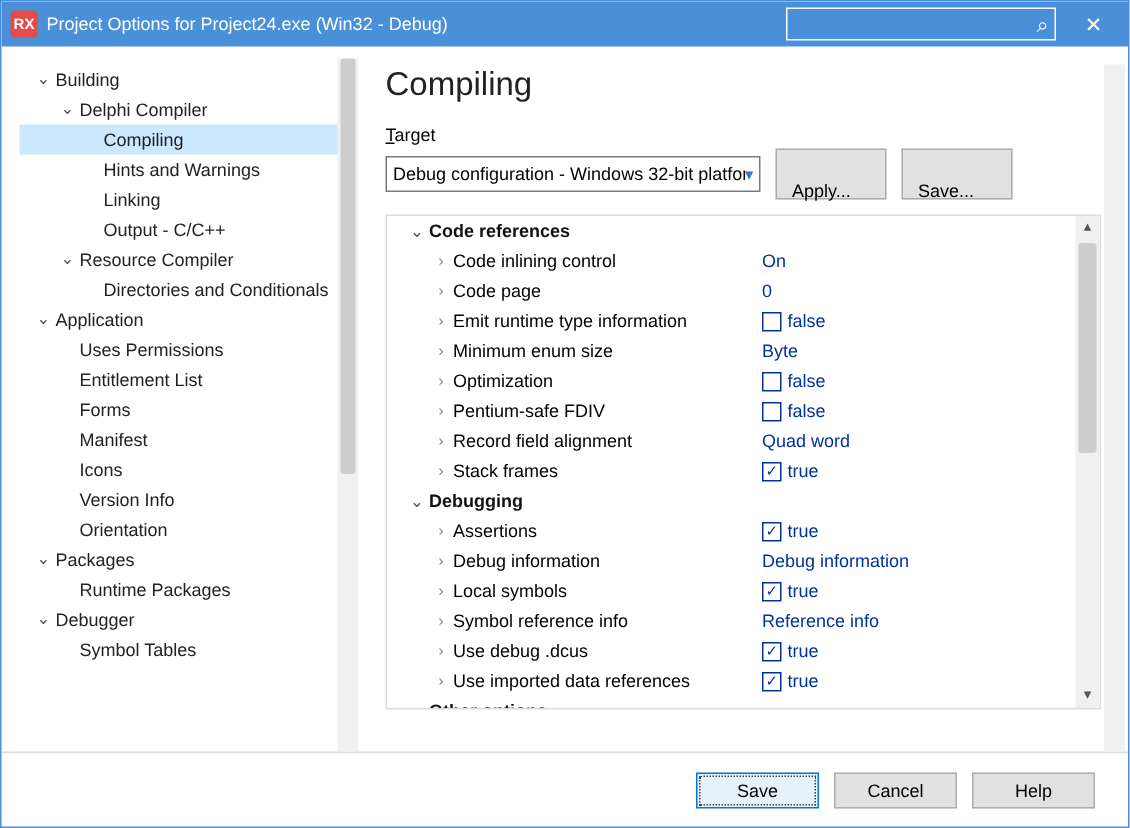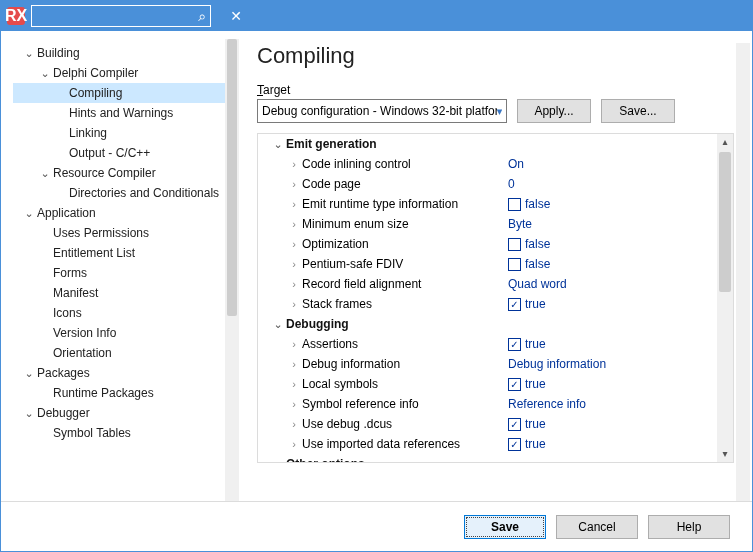--- a/index.html
+++ b/index.html
@@ -1,18 +1,18 @@
 <!DOCTYPE html>
 <html><head>
 <meta charset="utf-8">
 <style>
   * { box-sizing: border-box; margin: 0; padding: 0; font-family: "Segoe UI", Tahoma, sans-serif; font-size: 12px; }
   body { width: 753px; height: 552px; background: #fff; border: 1px solid #4a90d9; position: relative; }
   .titlebar { height: 30px; background: #4a90d9; display: flex; align-items: center; padding: 0 6px; color: #fff; }
-  .app-icon { width: 18px; height: 18px; background: #e54b4b; border-radius: 3px; display: flex; align-items: center; justify-content: center; font-weight: bold; font-size: 16px; color: #fff; margin-right: 6px; }
+  .app-icon { width: 18px; height: 18px; background: #e54b4b; border-radius: 3px; display: flex; align-items: center; justify-content: center; font-weight: bold; font-size: 10px; color: #fff; margin-right: 6px; }
   .title-text { flex: 1; color: #fff; font-size: 12px; }
   .search-box { width: 180px; height: 22px; border: 1px solid #fff; background: #4a90d9; display: flex; align-items: center; padding: 0 4px; margin-right: 8px; }
   .search-box input { flex: 1; background: transparent; border: none; outline: none; color: #fff; font-size: 11px; }
   .search-icon { color: #fff; font-size: 14px; }
   .close-btn { width: 34px; height: 30px; display: flex; align-items: center; justify-content: center; color: #fff; font-size: 14px; cursor: pointer; }
   .content { display: flex; height: 470px; }
   .tree { width: 238px; padding: 12px 4px 12px 12px; overflow: hidden; color: #222; position: relative; }
   .tree-item { display: flex; align-items: center; height: 20px; padding-left: 0; cursor: pointer; white-space: nowrap; }
   .tree-item.selected { background: #cce8ff; }
   .chev { width: 16px; text-align: center; color: #555; font-size: 11px; line-height: 1; }
@@ -23,47 +23,48 @@
   .tree-scroll { position: absolute; right: 0; top: 8px; bottom: 0; width: 14px; background: #f0f0f0; }
   .tree-scroll::before { content: ""; position: absolute; top: 0; left: 2px; right: 2px; height: 60%; background: #cdcdcd; border-radius: 2px; }
   .panel { flex: 1; padding: 12px 18px 0 18px; position: relative; }
   h1 { font-size: 22px; font-weight: 400; color: #222; margin-bottom: 14px; }
   .target-lbl { font-size: 12px; margin-bottom: 2px; }
   .target-lbl .u { text-decoration: underline; }
   .target-row { display: flex; gap: 10px; align-items: center; margin-bottom: 10px; }
   .combo { width: 250px; height: 24px; border: 1px solid #7a7a7a; display: flex; align-items: center; padding: 0 4px; justify-content: space-between; }
   .combo span { white-space: nowrap; overflow: hidden; }
   .combo .dd { color: #3a77c4; font-size: 11px; }
-  .btn { height: 24px; min-width: 74px; border: 1px solid #adadad; background: #e1e1e1; padding: 0 10px; text-align: center; line-height: 22px; cursor: pointer; }
+  .btn { height: 24px; min-width: 74px; border: 1px solid #adadad; background: #e1e1e1; padding: 16px 10px; text-align: left; line-height: 22px; cursor: pointer; }
   .grid-wrap { display: flex; border: 1px solid #dcdcdc; height: 330px; }
   .grid { flex: 1; overflow: hidden; }
   .grow { display: flex; align-items: center; height: 20px; }
   .cat { font-weight: 600; color: #111; }
   .grow .gk { width: 250px; display: flex; align-items: center; }
   .grow .gv { flex: 1; color: #003399; display: flex; align-items: center; gap: 4px; }
   .gch { width: 16px; text-align: center; color: #888; font-size: 11px; }
   .gch.down { color: #555; }
   .gindent1 { padding-left: 12px; }
   .gindent2 { padding-left: 28px; }
   .chk { width: 13px; height: 13px; border: 1px solid #003399; display: inline-flex; align-items: center; justify-content: center; font-size: 10px; color: #003399; }
   .grid-scroll { width: 16px; background: #f0f0f0; position: relative; }
   .grid-scroll .up, .grid-scroll .dn { position: absolute; left: 0; right: 0; height: 16px; text-align: center; line-height: 16px; font-size: 10px; color: #555; }
   .grid-scroll .up { top: 0; }
   .grid-scroll .dn { bottom: 0; }
   .grid-scroll .thumb { position: absolute; top: 18px; left: 2px; right: 2px; height: 140px; background: #cdcdcd; border-radius: 2px; }
   .panel-scroll { position: absolute; right: 2px; top: 12px; bottom: 0; width: 14px; background: #f0f0f0; }
   .footer { height: 50px; border-top: 1px solid #dcdcdc; display: flex; justify-content: flex-end; align-items: center; gap: 10px; padding-right: 22px; }
   .fbtn { height: 24px; min-width: 82px; border: 1px solid #adadad; background: #e1e1e1; text-align: center; line-height: 22px; cursor: pointer; }
-  .fbtn.primary { border: 1px solid #0078d7; background: #e5f1fb; outline: 1px dotted #444; outline-offset: -3px; font-weight: bold; }
+  .fbtn.primary { border: 1px solid #0078d7; background: #e5f1fb; outline: 1px dotted #444; outline-offset: -3px; }
 </style>
 </head>
 <body>
 
 <div class="titlebar">
   <div class="app-icon">RX</div>
+  <div class="title-text">Project Options for Project24.exe  (Win32 - Debug)</div>
   <div class="search-box">
     <input style="">
     <span class="search-icon">⌕</span>
   </div>
   <div class="close-btn">✕</div>
 </div>
 
 <div class="content">
   <div class="tree" id="tree">
     <div class="tree-item p0">
@@ -159,21 +160,21 @@
       </div>
       <div class="btn">Apply...</div>
       <div class="btn">Save...</div>
     </div>
 
     <div class="grid-wrap">
       <div class="grid" id="grid">
           <div class="grow">
             <div class="gk gindent1">
               <span class="gch down">⌄</span>
-              <span class="cat">Emit generation</span>
+              <span class="cat">Code references</span>
             </div>
             <div class="gv"></div>
           </div>
           <div class="grow">
             <div class="gk gindent2">
               <span class="gch">›</span>
               <span>Code inlining control</span>
             </div>
             <div class="gv">
               <span>On</span>

